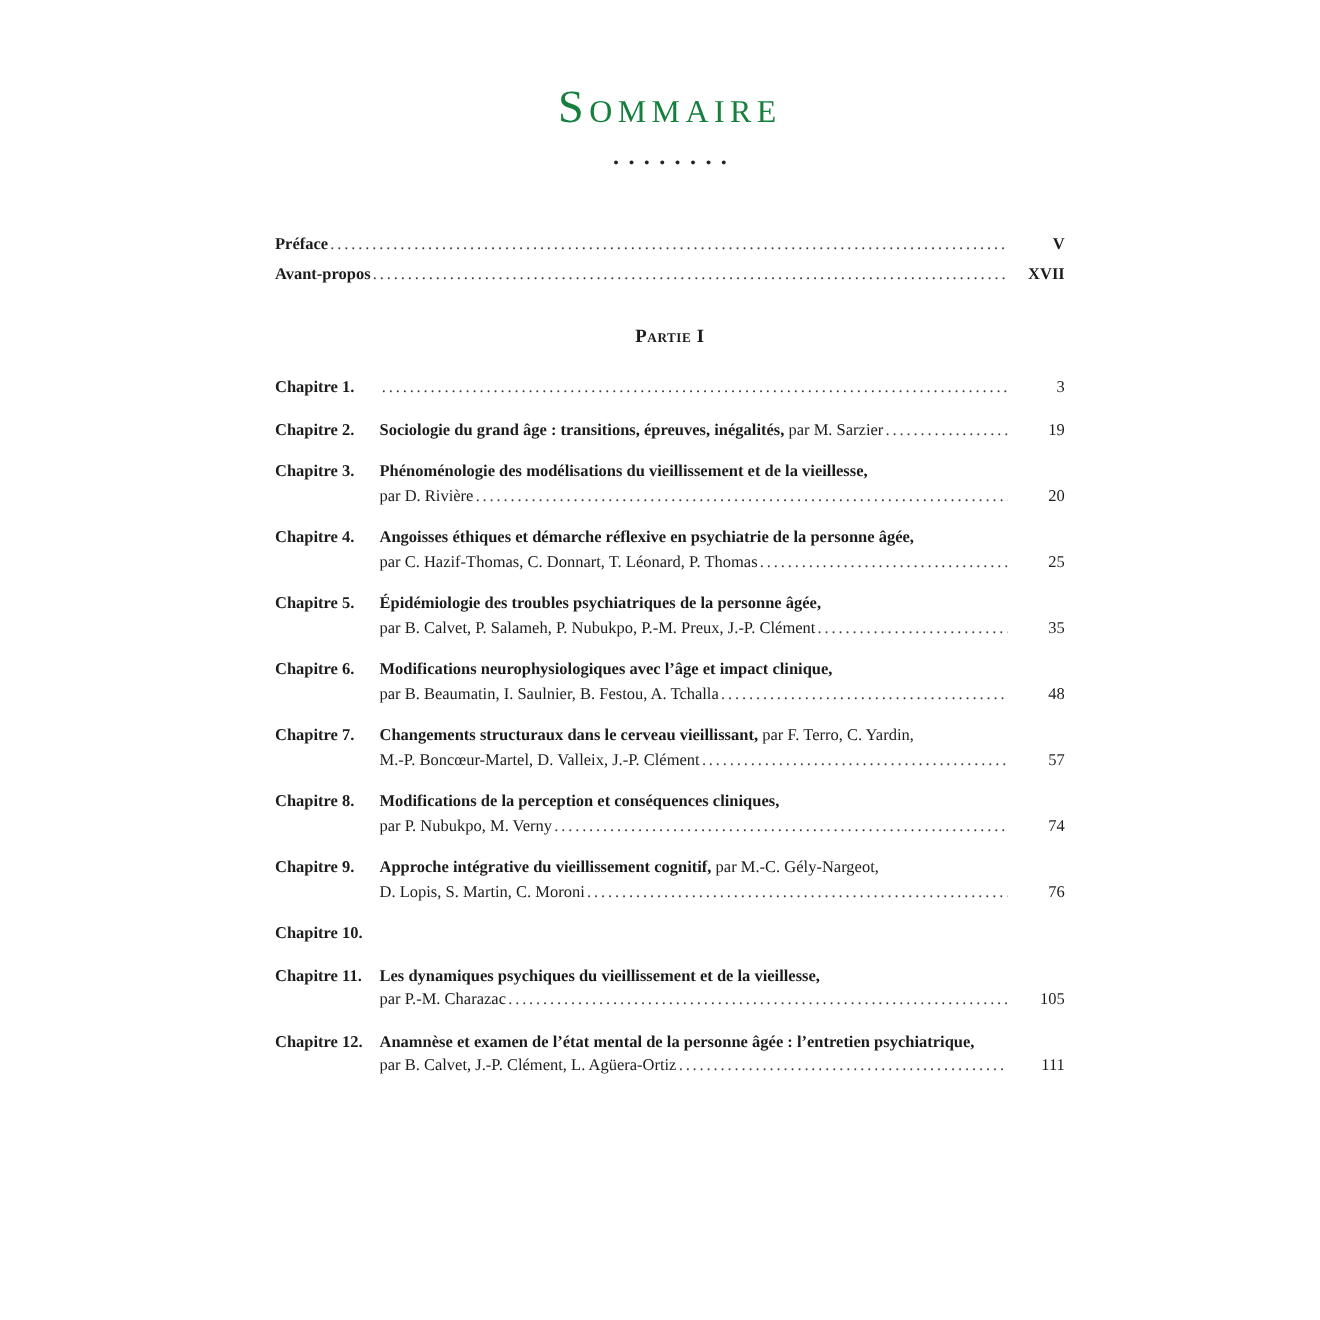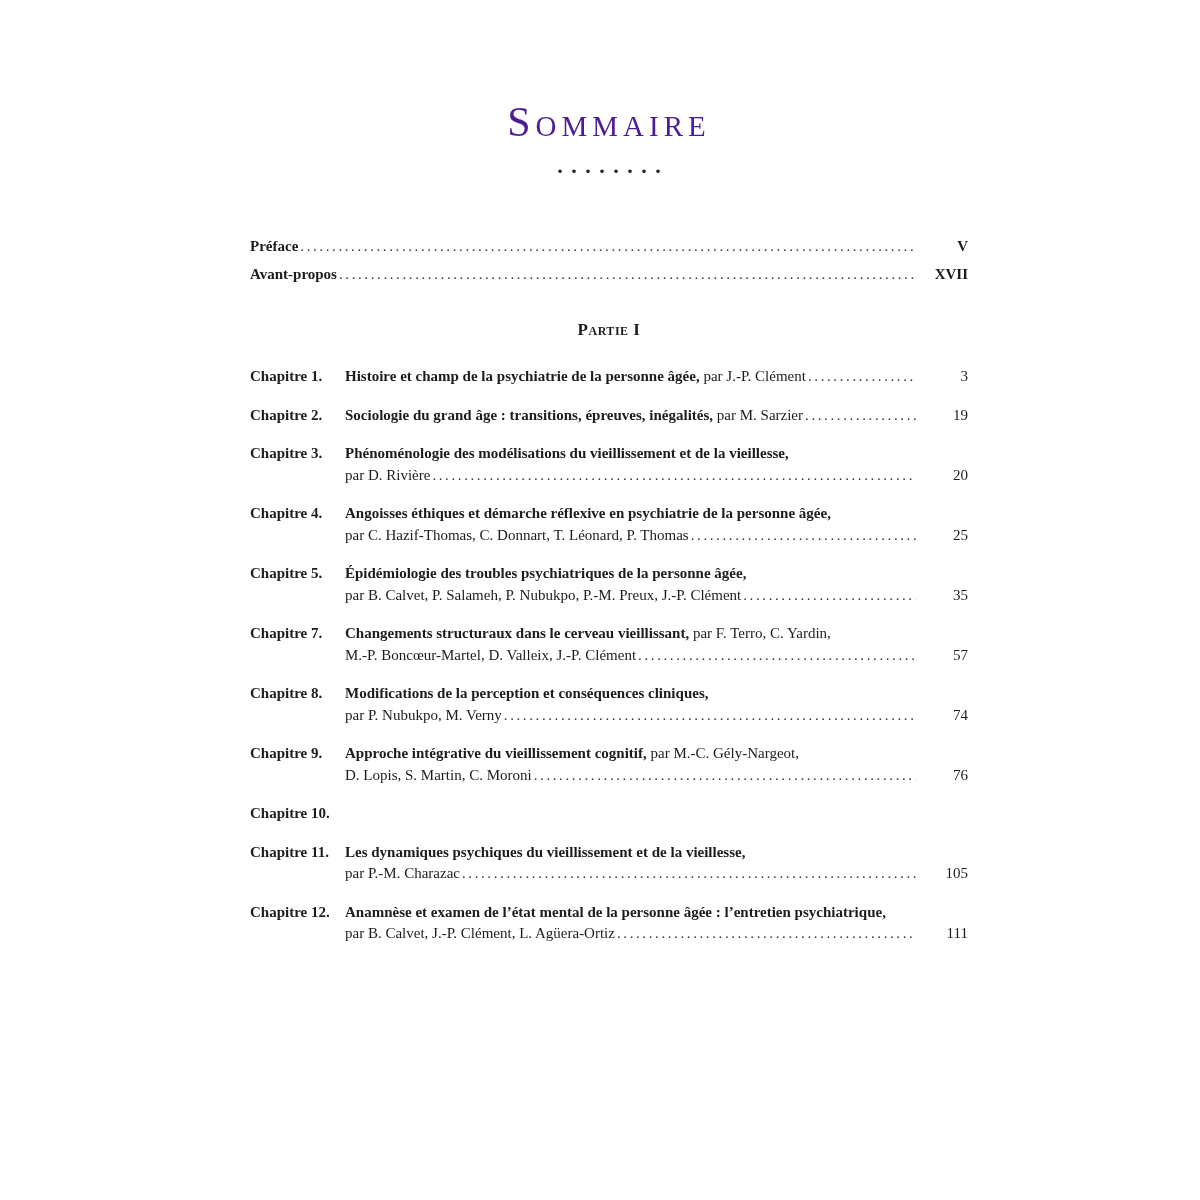--- a/index.html
+++ b/index.html
@@ -13,28 +13,28 @@
     position: relative;
     width: 1200px;
     height: 1200px;
     background: #ffffff;
     box-sizing: border-box;
     padding: 0 232px 0 250px;
     overflow: hidden;
   }
   
   .title {
-    margin: 100px 0 0 0;
+    margin: 76px 0 0 0;
     text-align: center;
     font-size: 42px;
     line-height: 44px;
     font-weight: 400;
     font-variant: small-caps;
     letter-spacing: 5px;
-    color: #4c1d95;
+    color: #15803d;
   }
   .title-dots {
     margin-top: 14px;
     text-align: center;
     font-size: 22px;
     line-height: 16px;
     font-weight: 700;
     letter-spacing: 8.5px;
     text-indent: 8.5px;
     color: #23242a;
@@ -137,21 +137,20 @@
   <div class="part-heading">
     <div class="part-number">Partie I</div>
   </div>
 
   <div class="entries">
 
     <div class="entry">
       <span class="entry-label">Chapitre 1.</span>
       <div class="entry-content">
         <div class="line">
-          <span class="txt"><span class="ttl">Histoire et champ de la psychiatrie de la personne âgée,</span><span class="auth"> par J.-P. Clément</span></span>
           <span class="dots"></span>
           <span class="page-num">3</span>
         </div>
       </div>
     </div>
 
     <div class="entry">
       <span class="entry-label">Chapitre 2.</span>
       <div class="entry-content">
         <div class="line">
@@ -197,20 +196,33 @@
           <span class="txt ttl">Épidémiologie des troubles psychiatriques de la personne âgée,</span>
         </div>
         <div class="line">
           <span class="txt auth">par B. Calvet, P. Salameh, P. Nubukpo, P.-M. Preux, J.-P. Clément </span>
           <span class="dots"></span>
           <span class="page-num">35</span>
         </div>
       </div>
     </div>
 
+    <div class="entry">
+      <span class="entry-label">Chapitre 6.</span>
+      <div class="entry-content">
+        <div class="line">
+          <span class="txt ttl">Modifications neurophysiologiques avec l’âge et impact clinique,</span>
+        </div>
+        <div class="line">
+          <span class="txt auth">par B. Beaumatin, I. Saulnier, B. Festou, A. Tchalla </span>
+          <span class="dots"></span>
+          <span class="page-num">48</span>
+        </div>
+      </div>
+    </div>
 
     <div class="entry">
       <span class="entry-label">Chapitre 7.</span>
       <div class="entry-content">
         <div class="line">
           <span class="txt"><span class="ttl">Changements structuraux dans le cerveau vieillissant,</span><span class="auth"> par F. Terro, C. Yardin,</span></span>
         </div>
         <div class="line">
           <span class="txt auth">M.-P. Boncœur-Martel, D. Valleix, J.-P. Clément </span>
           <span class="dots"></span>

